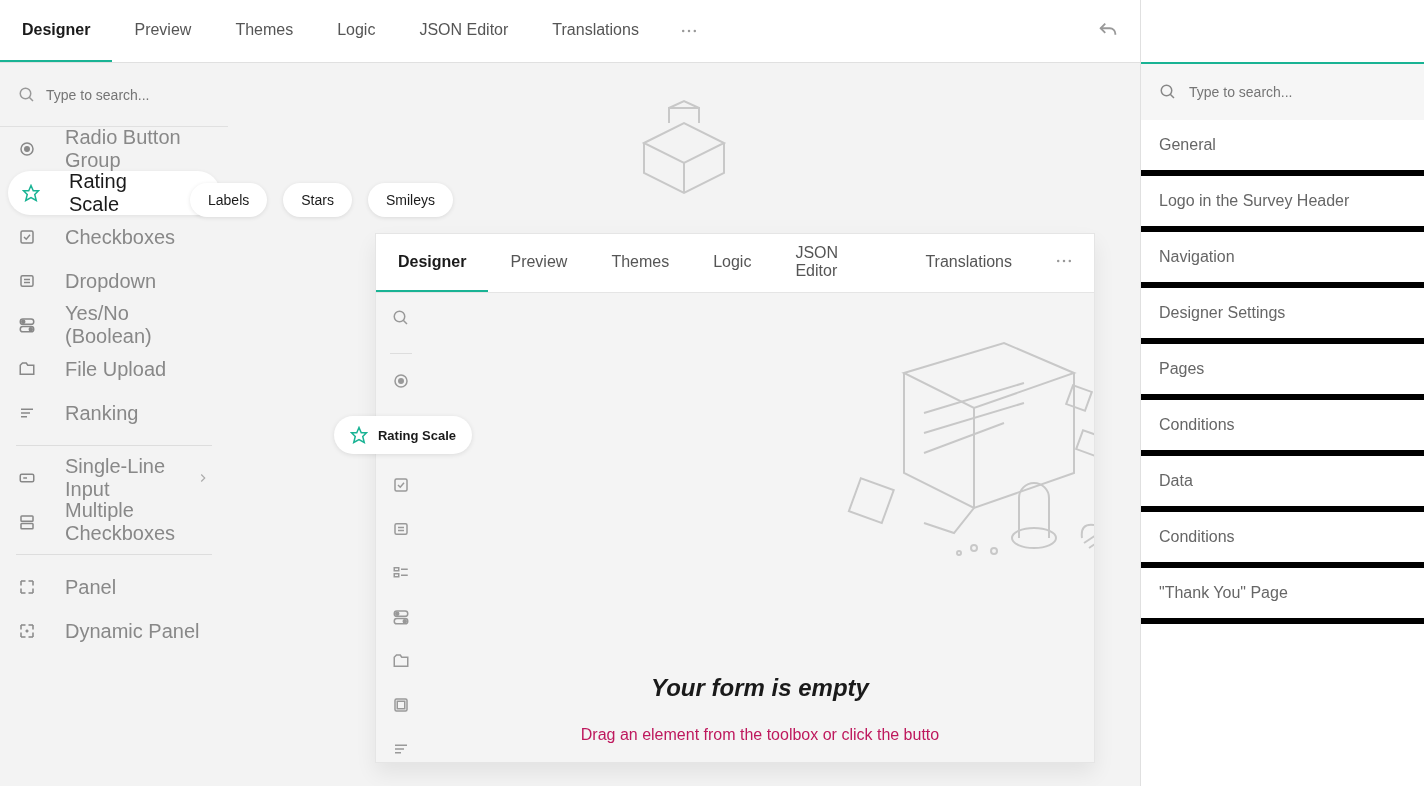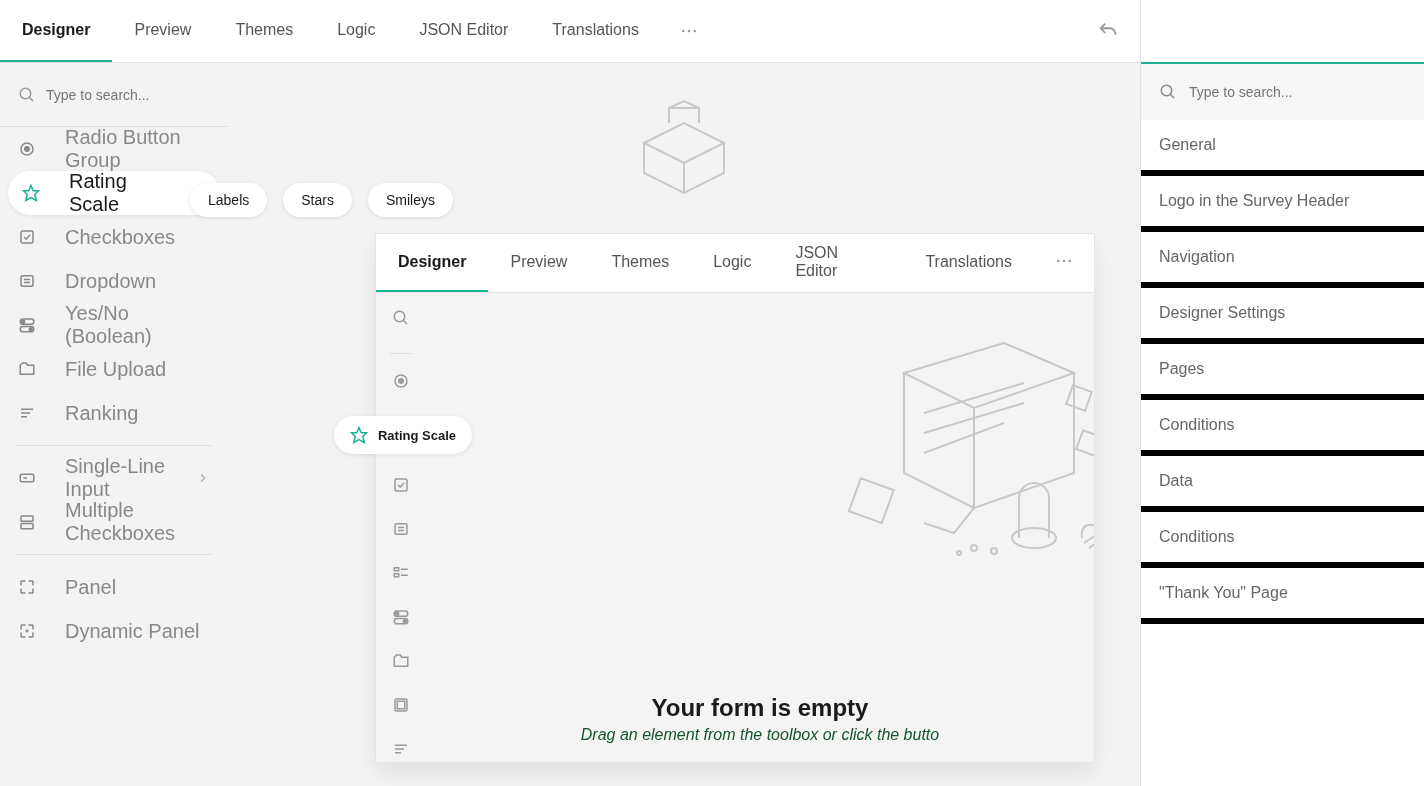--- a/index.html
+++ b/index.html
@@ -39,22 +39,22 @@
 .pc-tab.active { color:#1a1a1a; font-weight:600; border-bottom:2px solid #19b394; }
 .pc-dots { margin-left:auto; padding:0 20px; color:#999; }
 .pc-body { flex:1; display:flex; background:#f4f4f4; }
 .pc-rail { width:50px; display:flex; flex-direction:column; align-items:center; padding-top:16px; gap:22px; border-right:0; }
 .pc-rail .sep { width:22px; height:1px; background:#ddd; margin-bottom:-4px; }
 .pc-rail-ic { color:#999; }
 .pc-rail-pill { background:#fff; border-radius:22px; padding:10px 16px; display:flex; align-items:center; gap:10px; box-shadow:0 1px 5px rgba(0,0,0,.1); font-size:13px; font-weight:600; color:#1a1a1a; margin-left:60px; white-space:nowrap; position:relative; left:-28px; }
 .pc-rail-pill svg { stroke:#19b394; }
 .pc-main { flex:1; position:relative; padding:20px; overflow:hidden; }
 .empty-msg { position:absolute; left:50%; transform:translateX(-50%); bottom:18px; text-align:center; white-space:nowrap; }
-.empty-msg h1 { font-size:24px; color:#1a1a1a; font-weight:700; margin-bottom:4px; }
-.empty-msg p { font-size:16px; color:#14532d;font-style:italic; }
+.empty-msg h1 { font-size:24px; color:#1a1a1a; font-weight:700; margin-bottom:24px;font-style:italic; }
+.empty-msg p { font-size:16px; color:#be185d; }
 .illus { position:absolute; right:-30px; top:30px; }
 
 
 .sidebar { position:absolute; right:0; top:0; width:284px; height:786px; border-left:1px solid #e0e0e0; background:#fff; display:flex; flex-direction:column; }
 .sidebar-top-accent { height:2px; width:100%; background:#19b394; margin-top:62px; }
 .sb-search { height:56px; background:#f6f6f6; display:flex; align-items:center; gap:12px; padding:0 18px; color:#888; }
 .sb-search input { border:none; background:transparent; outline:none; font-size:14px; flex:1; }
 .sb-item { height:56px; display:flex; align-items:center; padding:0 18px; font-size:16px; color:#666; border-bottom:6px solid #000000; cursor:pointer; }
 
 svg { flex:none; }

